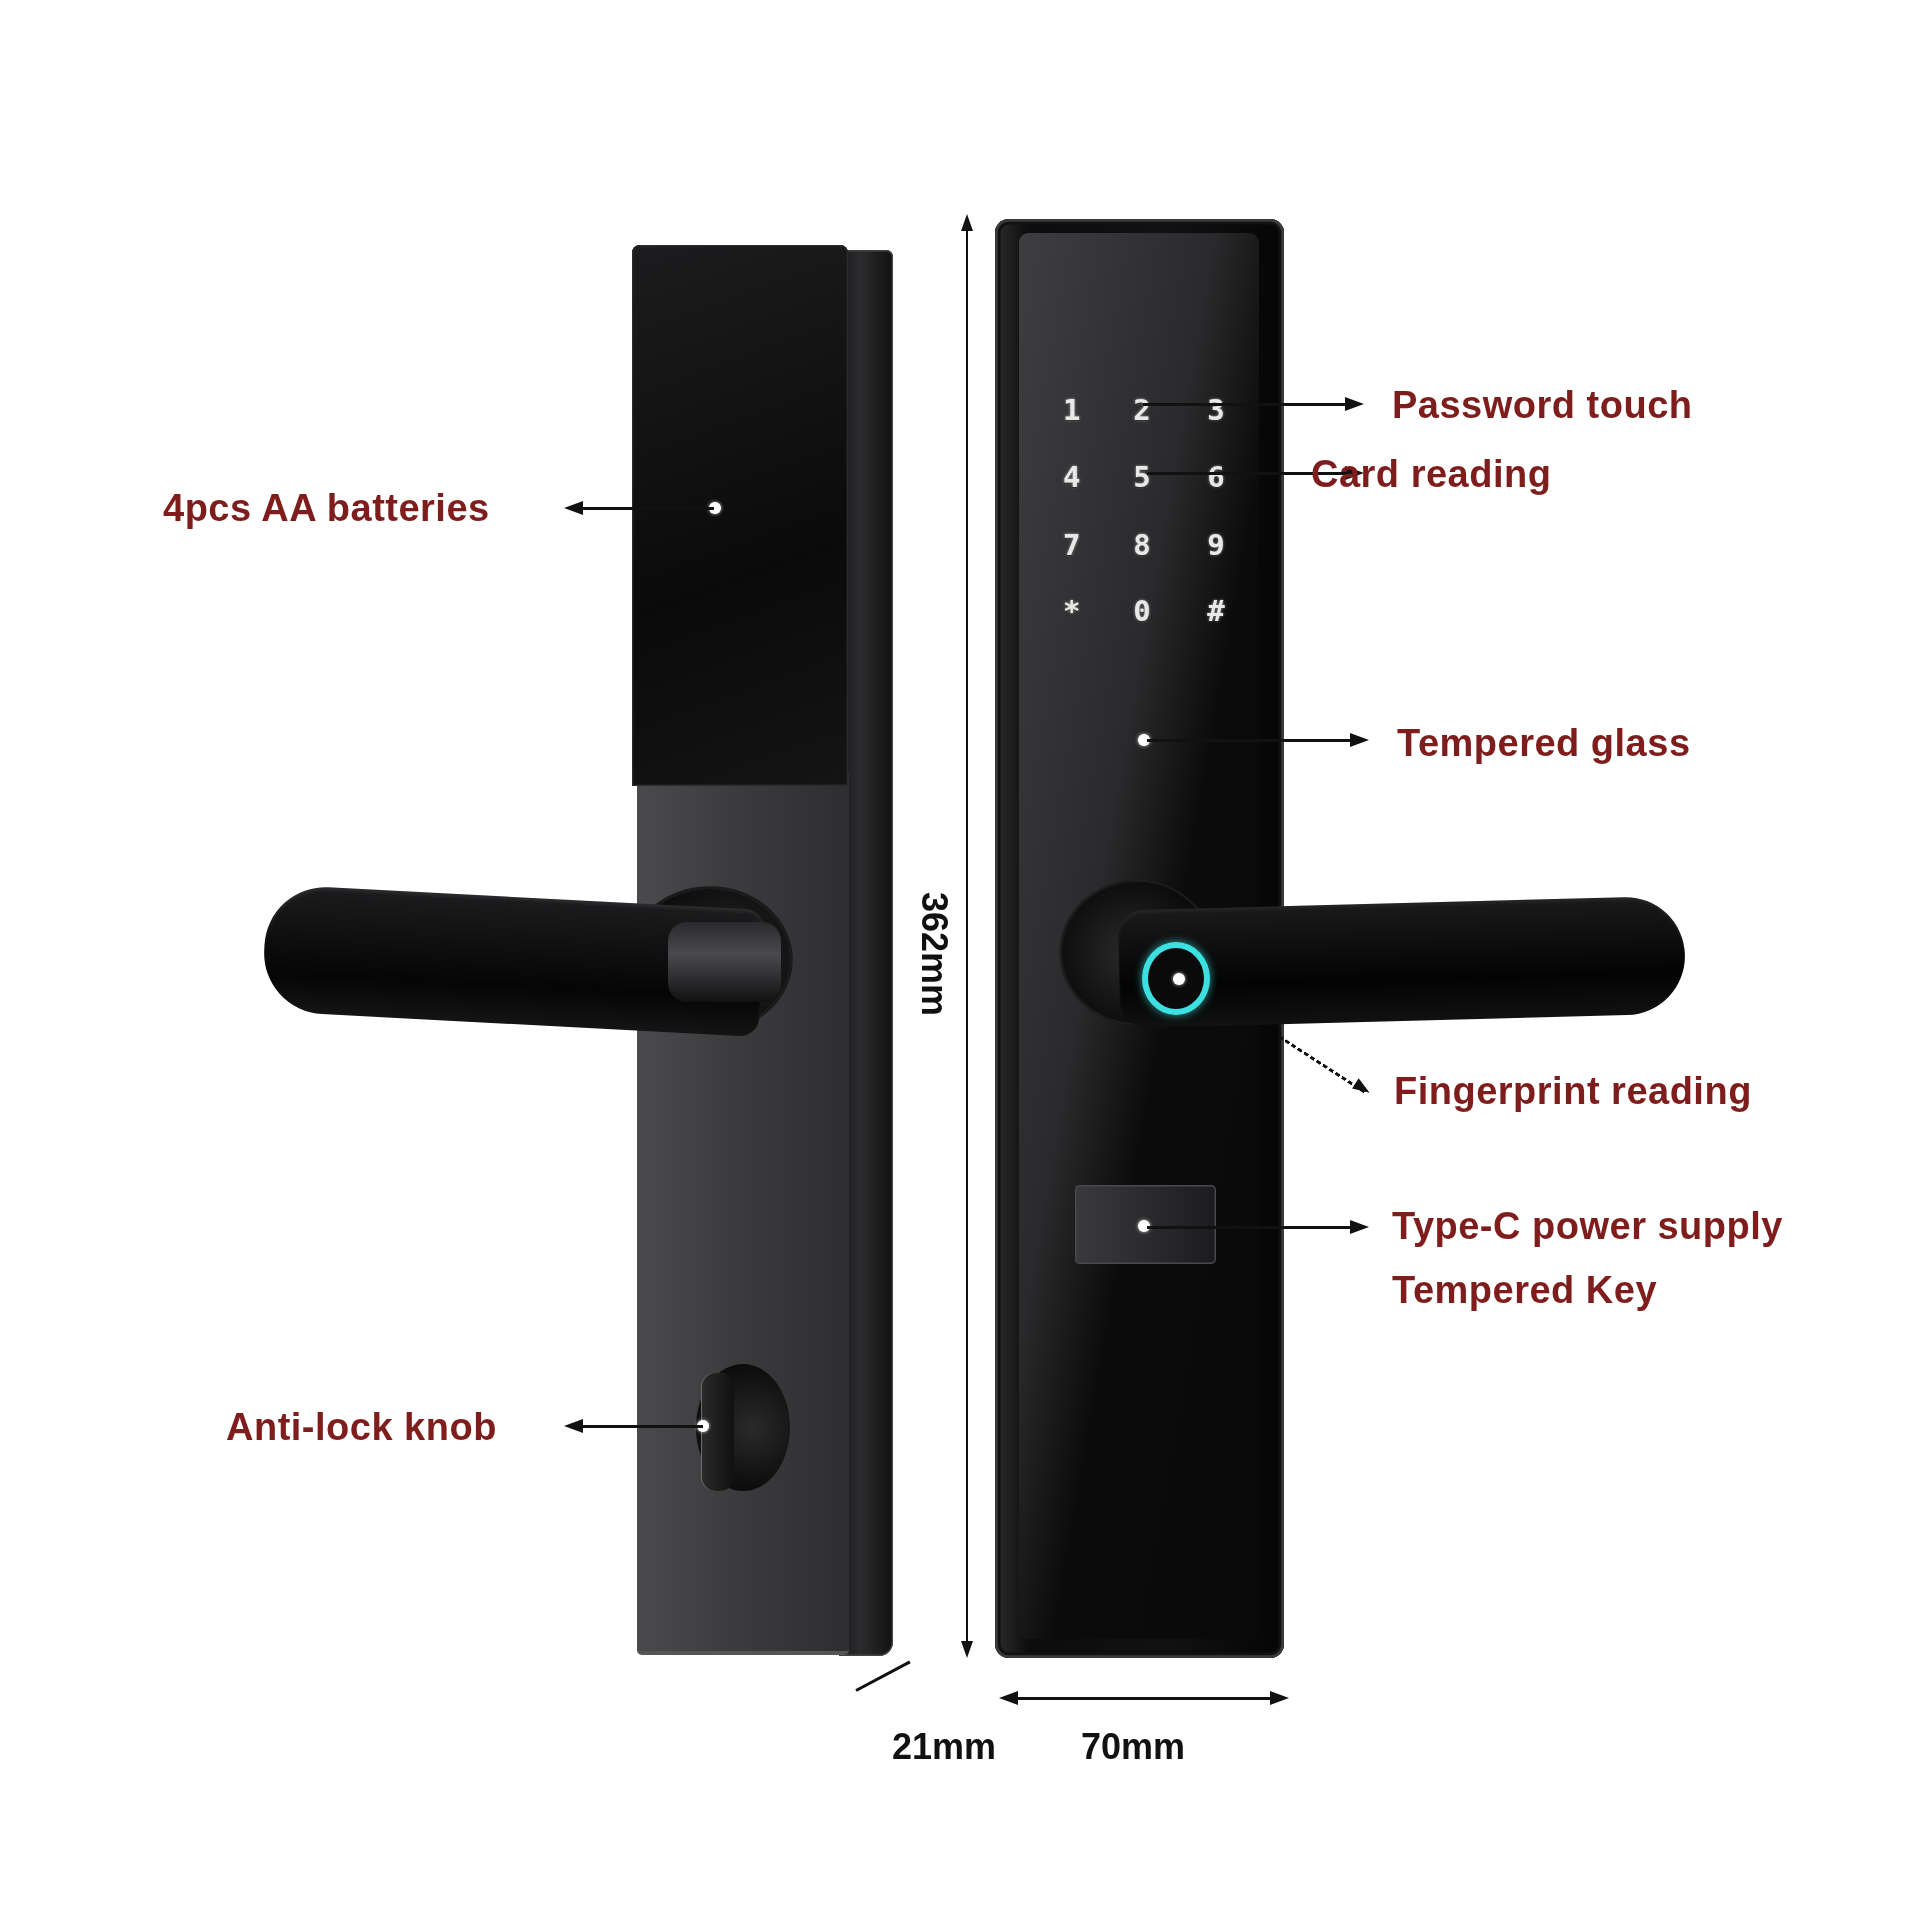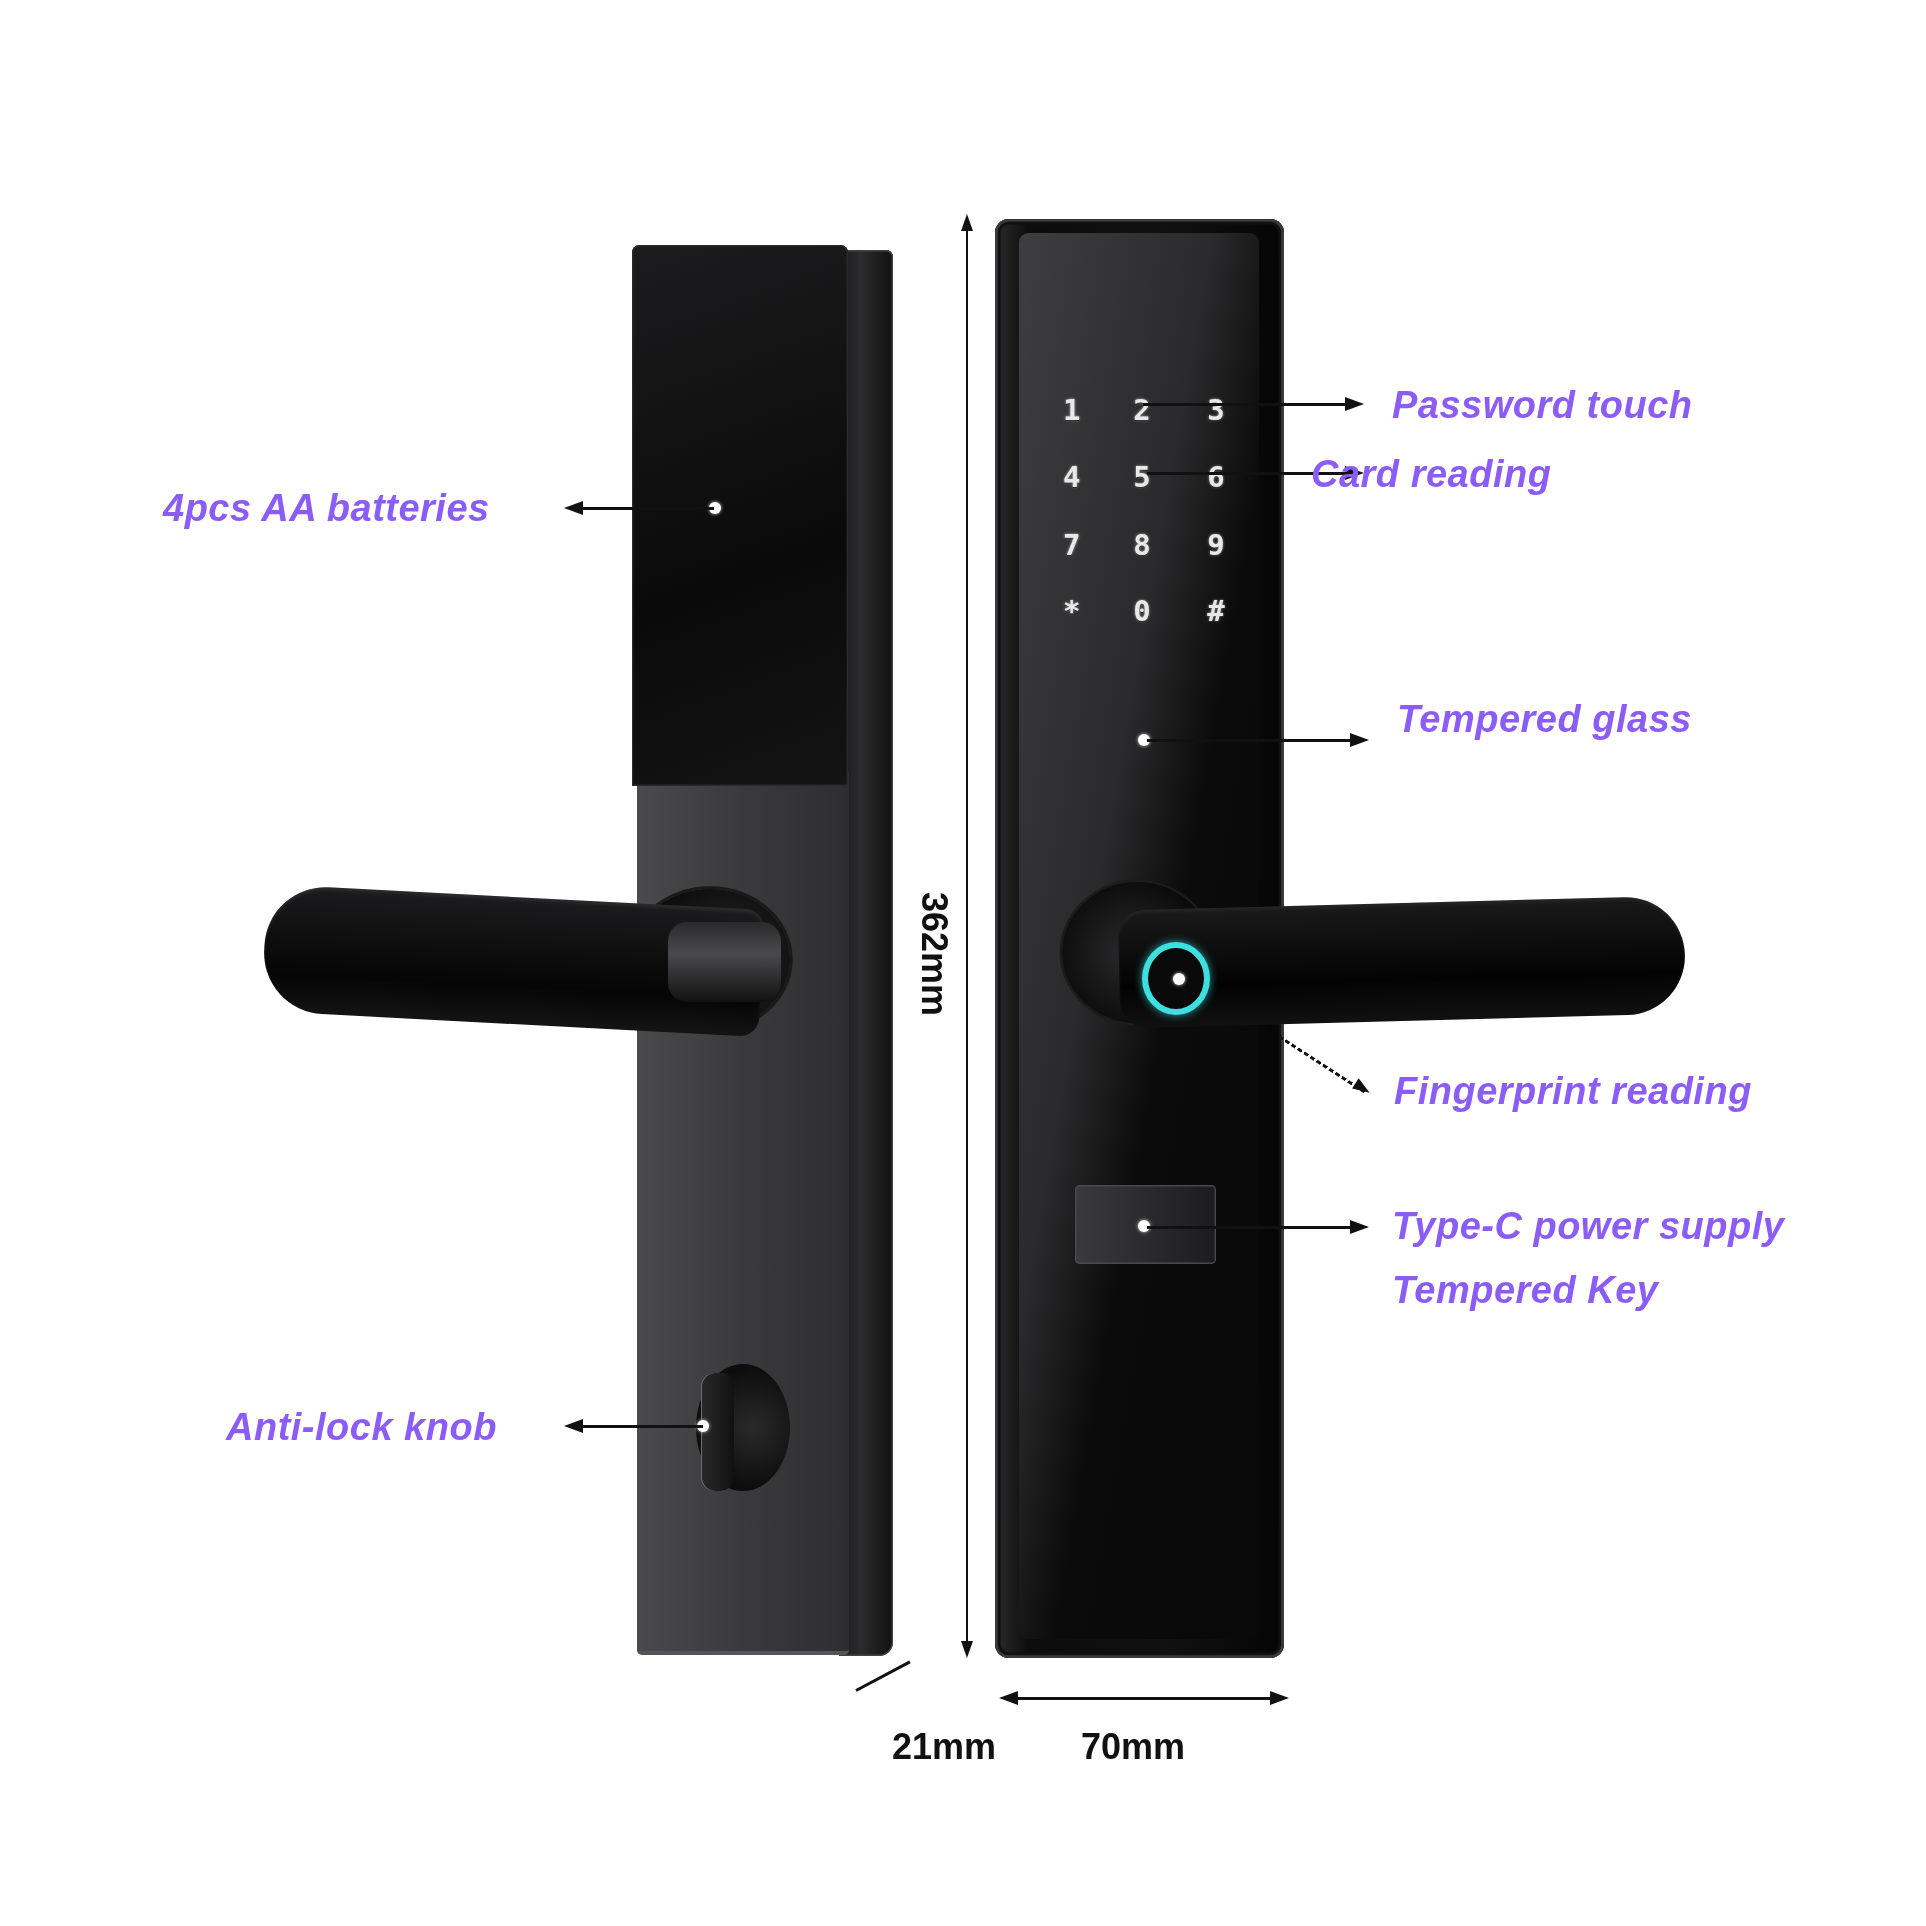--- a/index.html
+++ b/index.html
@@ -1,19 +1,19 @@
 <!DOCTYPE html>
 <html style="font-size:7.5px"><head>
 <meta charset="utf-8">
 <style>
   html, body { margin:0; padding:0; background:#ffffff; }
   body { width:1926px; height:1926px; position:relative; overflow:hidden;
          font-family:"Liberation Sans", "DejaVu Sans", sans-serif; }
   .abs { position:absolute; }
-  .label { position:absolute; font-weight:bold; color:#8b5cf6; font-size:38px; white-space:nowrap; letter-spacing:0.5px; line-height:1;font-style:italic; }
+  .label { position:absolute; font-weight:bold; color:#7f1d1d; font-size:38px; white-space:nowrap; letter-spacing:0.5px; line-height:1; }
   .dim-label { position:absolute; font-weight:bold; color:#111; font-size:36px; white-space:nowrap; line-height:1; }
   .dot { position:absolute; width:12.2px; height:12.2px; border-radius:50%; background:#fff; box-shadow:0 0 3.8px rgba(255,255,255,0.8); }
   .line { position:absolute; height:2.8px; background:#111; }
   .arrow-r { position:absolute; width:0; height:0; border-top:7.5px solid transparent; border-bottom:7.5px solid transparent; border-left:19px solid #111; }
   .arrow-l { position:absolute; width:0; height:0; border-top:7.5px solid transparent; border-bottom:7.5px solid transparent; border-right:19px solid #111; }
   .key { position:absolute; width:28px; height:38px; color:#e8e8e8; font-family:"DejaVu Sans Mono", monospace; font-size:29px; font-weight:bold; text-align:center; line-height:38px; text-shadow:0 0 2.8px rgba(255,255,255,0.6), 0 0.9px 0 #000; }
 </style>
 </head>
 <body>
 
@@ -83,21 +83,21 @@
 <div class="line" style="left:1143px; top:403px; width:207px;"></div>
 <div class="arrow-r" style="left:1345px; top:397px;"></div>
 <div class="label" style="left:1392px; top:386px;">Password touch</div>
 
 <div class="line" style="left:1147px; top:472px; width:202px;"></div>
 <div class="arrow-r" style="left:1345px; top:466px;"></div>
 <div class="label" style="left:1311px; top:455px;">Card reading</div>
 
 <div class="line" style="left:1147px; top:739px; width:207px;"></div>
 <div class="arrow-r" style="left:1350px; top:733px;"></div>
-<div class="label" style="left:1397px; top:700px;">Tempered glass</div>
+<div class="label" style="left:1397px; top:724px;">Tempered glass</div>
 
 <div class="abs" style="left:1279px; top:1035px; width:103px; height:2.8px; background:repeating-linear-gradient(90deg,#111 0 4.7px,transparent 4.7px 7.5px); transform:rotate(33deg); transform-origin:left center;"></div>
 <div class="abs" style="left:1354px; top:1082px; width:0; height:0; border-top:6.6px solid transparent; border-bottom:6.6px solid transparent; border-left:17px solid #111; transform:rotate(33deg);"></div>
 <div class="label" style="left:1394px; top:1072px;">Fingerprint reading</div>
 
 <div class="line" style="left:1147px; top:1226px; width:207px;"></div>
 <div class="arrow-r" style="left:1350px; top:1220px;"></div>
 <div class="label" style="left:1392px; top:1207px;text-align:right;">Type-C power supply</div>
 <div class="label" style="left:1392px; top:1271px;">Tempered Key</div>
 

